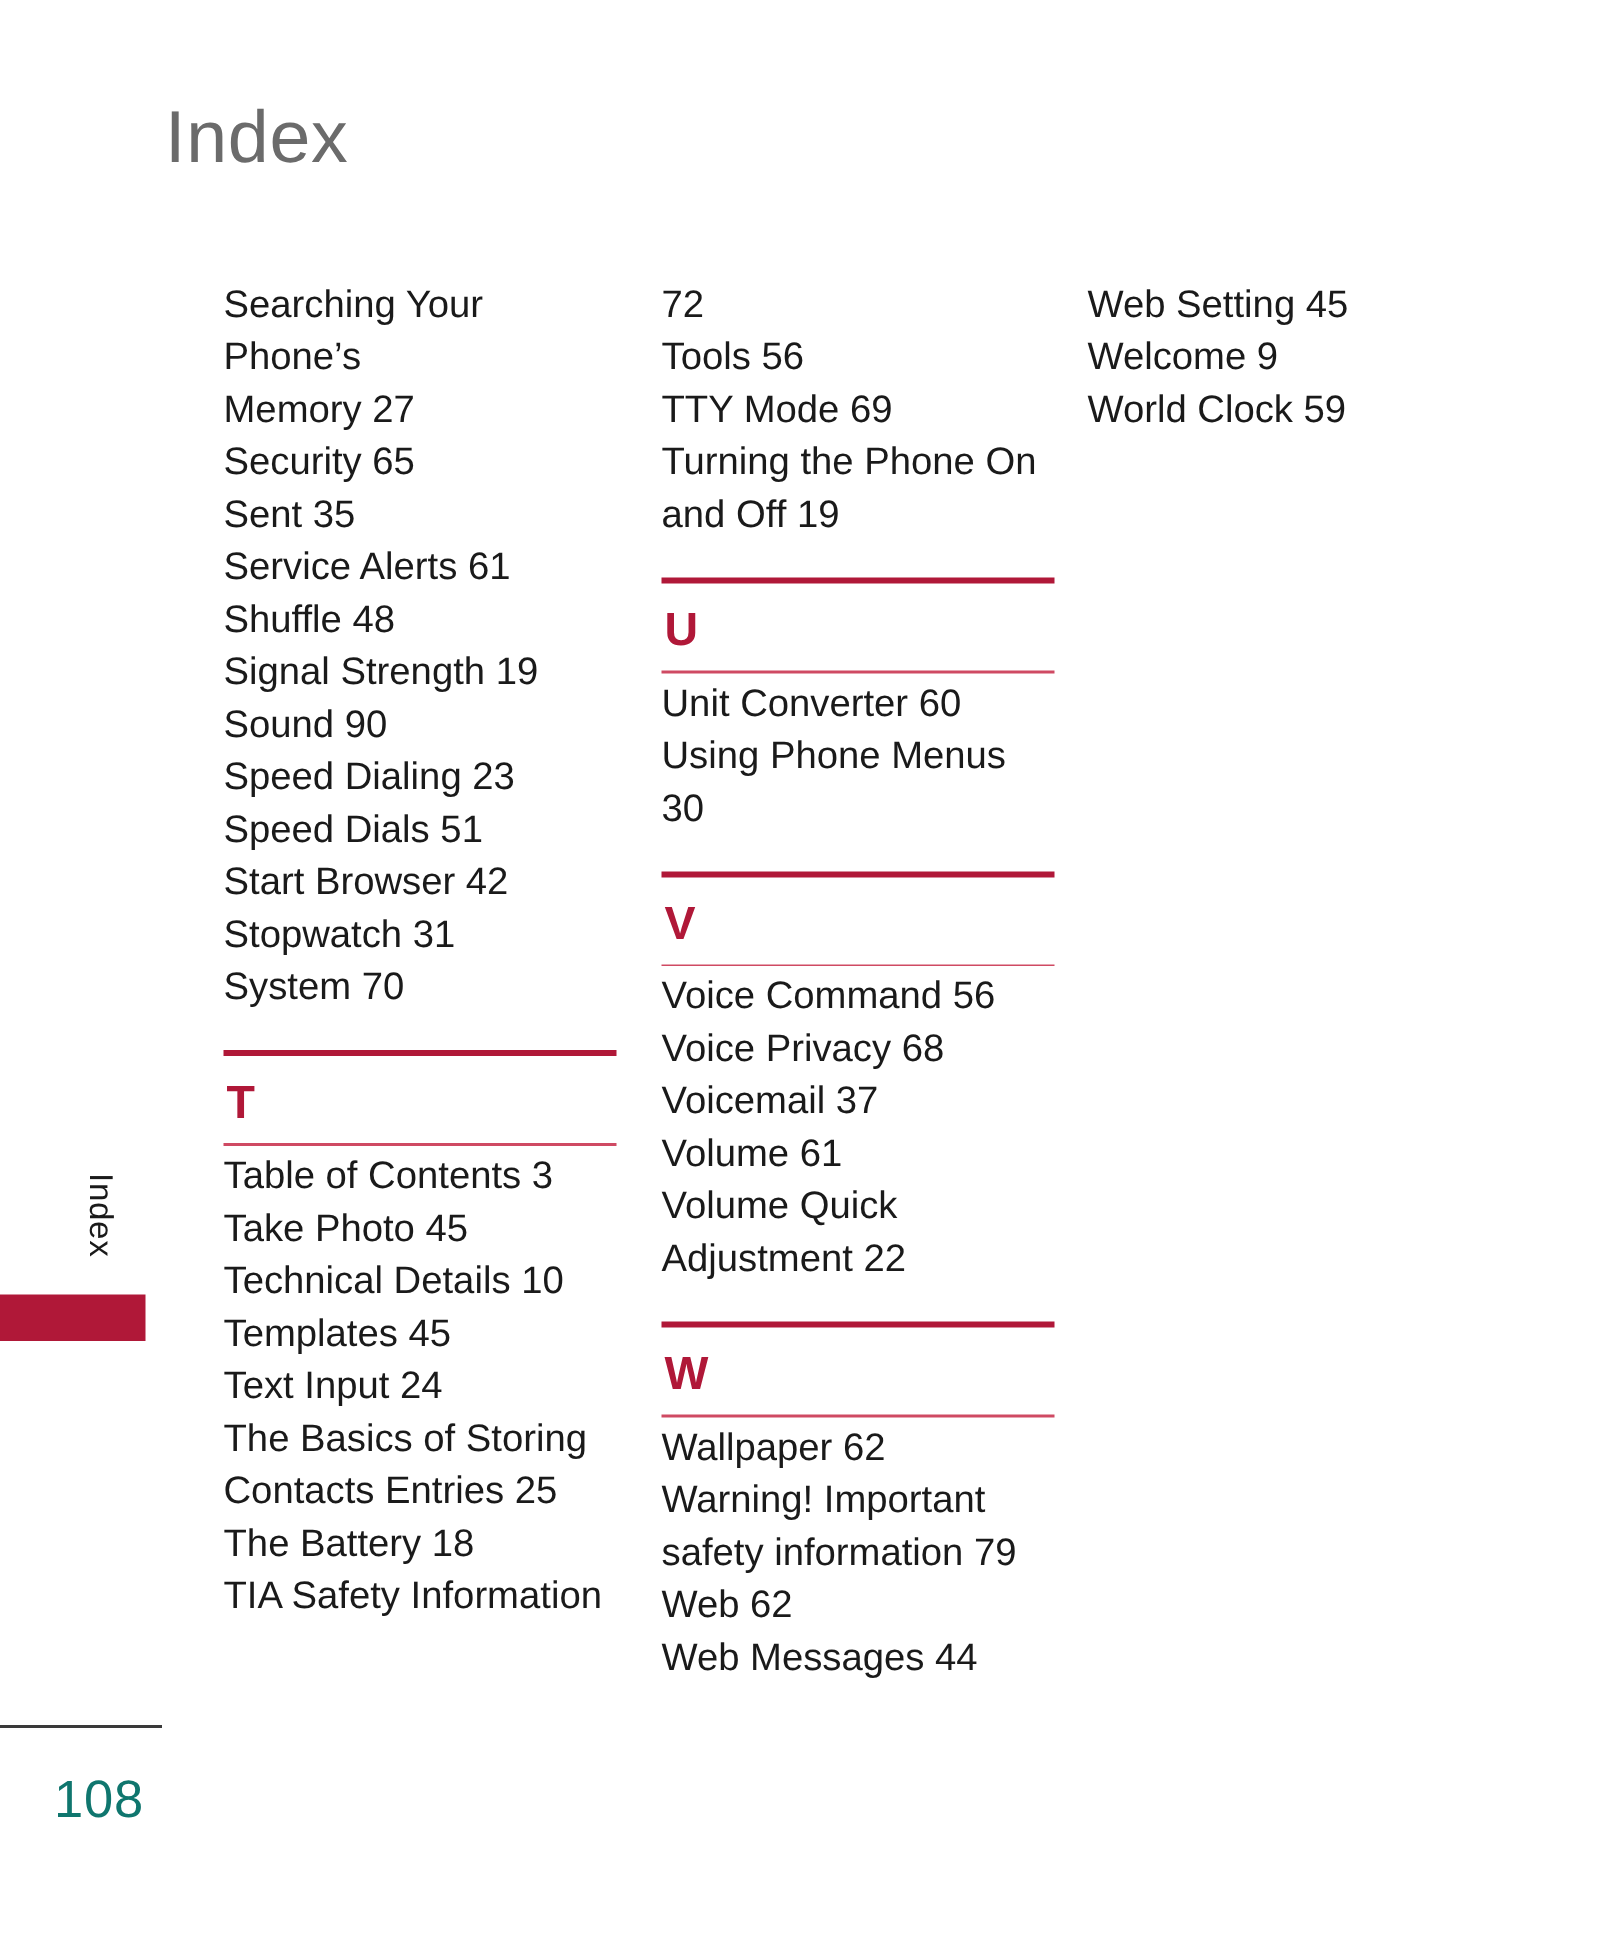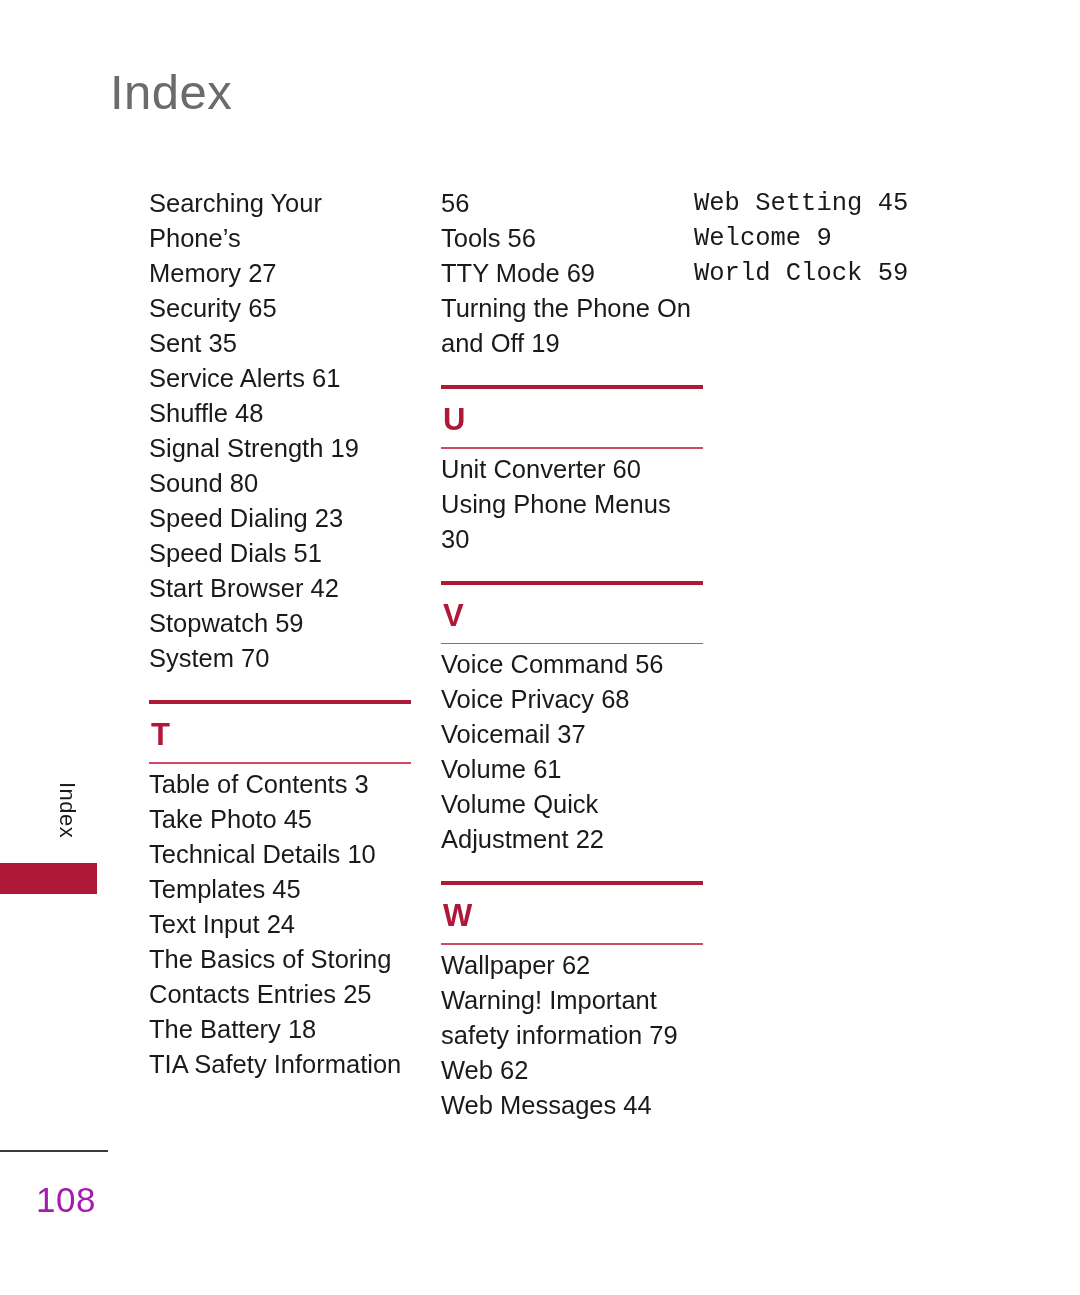--- a/index.html
+++ b/index.html
@@ -66,21 +66,21 @@
     left: 0;
     top: 186px;
     width: 1080px;
   }
   .column {
     position: absolute;
     top: 0;
   }
   #col-1 { left: 149px;  width: 262px; }
   #col-2 { left: 441px;  width: 262px; }
-  #col-3 { left: 694px;  width: 262px; font-family: Liberation Mono, monospace; }
+  #col-3 { left: 725px;  width: 262px; }
 
   .entry {
     font-size: 25.5px;
     line-height: 35px;
     color: #1a1a1a;
     white-space: pre-line;
   }
 
   
   .section-head {
@@ -113,21 +113,21 @@
     top: 1150px;
     width: 108px;
     height: 2px;
     background: #3a3a3a;
   }
   #page-number {
     position: absolute;
     left: 36px;
     top: 1180px;
     font-size: 35px;
-    color: #a21caf;
+    color: #0f766e;
     letter-spacing: 0.5px;
   }
 </style>
 </head>
 <body>
 
 <div id="page-title">Index</div>
 
 <div id="side-tab">
   <div id="side-tab-label">Index</div>
@@ -136,43 +136,43 @@
 
 <div id="columns">
   <div class="column" id="col-1">
       <div class="entry">Searching Your Phone’s
 Memory 27</div>
       <div class="entry">Security 65</div>
       <div class="entry">Sent 35</div>
       <div class="entry">Service Alerts 61</div>
       <div class="entry">Shuffle 48</div>
       <div class="entry">Signal Strength 19</div>
-      <div class="entry">Sound 80</div>
+      <div class="entry">Sound 90</div>
       <div class="entry">Speed Dialing 23</div>
       <div class="entry">Speed Dials 51</div>
       <div class="entry">Start Browser 42</div>
-      <div class="entry">Stopwatch 59</div>
+      <div class="entry">Stopwatch 31</div>
       <div class="entry">System 70</div>
       <div class="section-head spaced-top">
         <div class="rule-thick"></div>
         <div class="section-letter">T</div>
         <div class="rule-thin"></div>
       </div>
       <div class="entry">Table of Contents 3</div>
       <div class="entry">Take Photo 45</div>
       <div class="entry">Technical Details 10</div>
       <div class="entry">Templates 45</div>
       <div class="entry">Text Input 24</div>
       <div class="entry">The Basics of Storing
 Contacts Entries 25</div>
       <div class="entry">The Battery 18</div>
       <div class="entry">TIA Safety Information</div>
     </div>
   <div class="column" id="col-2">
-      <div class="entry">56</div>
+      <div class="entry">72</div>
       <div class="entry">Tools 56</div>
       <div class="entry">TTY Mode 69</div>
       <div class="entry">Turning the Phone On
 and Off 19</div>
       <div class="section-head spaced-top">
         <div class="rule-thick"></div>
         <div class="section-letter">U</div>
         <div class="rule-thin"></div>
       </div>
       <div class="entry">Unit Converter 60</div>

